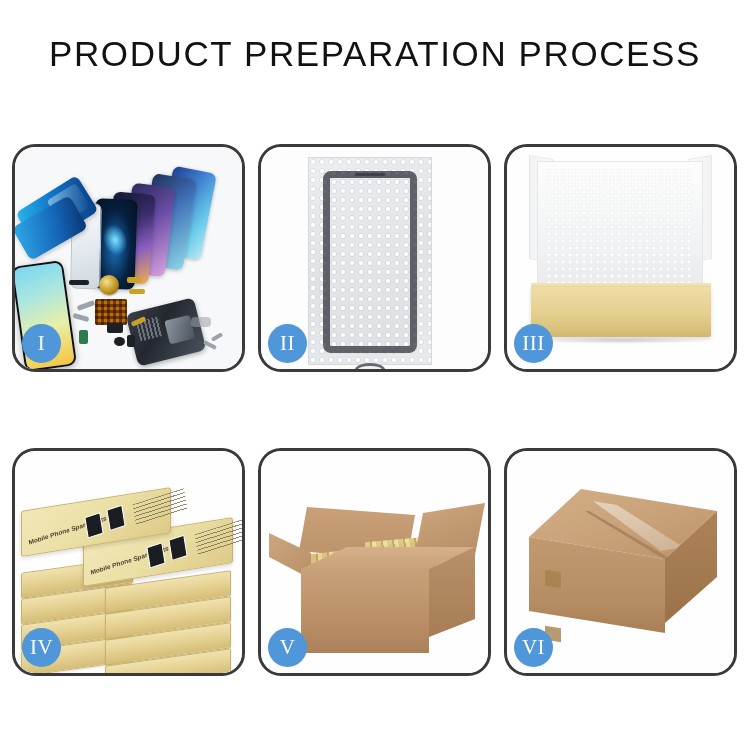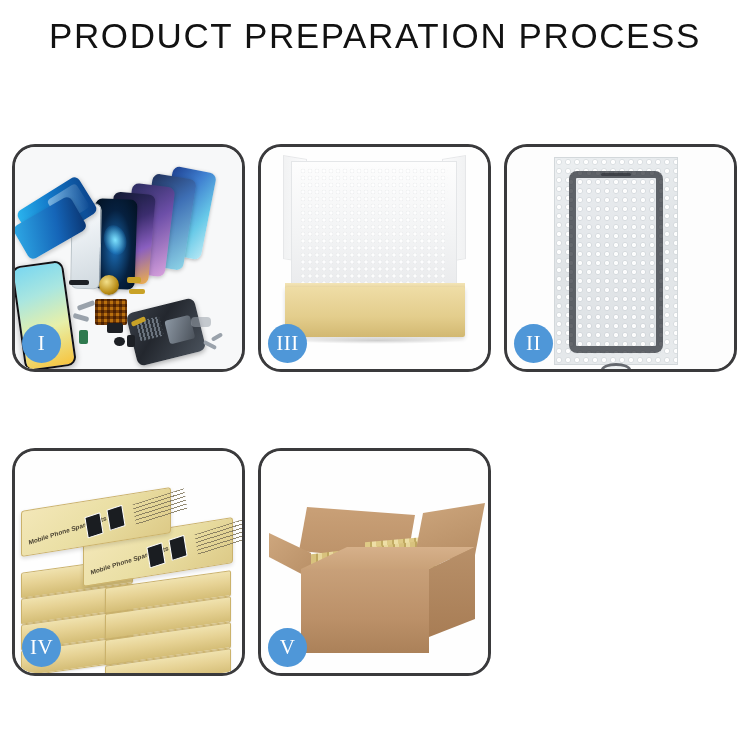--- a/index.html
+++ b/index.html
@@ -5,21 +5,21 @@
   * { box-sizing: border-box; margin: 0; padding: 0; }
   html, body {
     width: 750px; height: 750px;
     background: #ffffff;
     font-family: "Liberation Sans", sans-serif;
     overflow: hidden;
   }
   .page { position: relative; width: 750px; height: 750px; background: #fff; }
 
   
-  .header { text-align: center; padding-top: 16px; }
+  .header { text-align: center; padding-top: 34px; }
   .title {
     font-size: 35px;
     letter-spacing: 1.6px;
     font-weight: 400;
     color: #121212;
     font-family: "Liberation Sans", sans-serif;
     white-space: nowrap;
   }
   .subtitle {
     margin-top: 11px;
@@ -319,41 +319,41 @@
         <div class="part black" style="left:112px;top:188px;width:8px;height:12px;"></div>
         <div class="part silver" style="left:188px;top:196px;width:14px;height:4px;transform:rotate(28deg);"></div>
         <div class="part silver" style="left:196px;top:188px;width:12px;height:4px;transform:rotate(-30deg);"></div>
         <div class="part silver" style="left:176px;top:170px;width:20px;height:10px;border-radius:4px;opacity:.55;"></div>
       </div>
       <div class="badge">I</div>
     </div>
 
     <div class="panel">
       <div class="panel-photo">
+        <div class="p2-bg"></div>
+        <div class="wrap-sheet"></div>
+        <div class="scr-outline">
+          <div class="scr-home"></div>
+        </div>
+      </div>
+      <div class="badge">II</div>
+    </div>
+
+    <div class="panel">
+      <div class="panel-photo">
         <div class="p3-bg"></div>
         <div class="foam-flapL"></div>
         <div class="foam-flapR"></div>
         <div class="foam-back"></div>
         <div class="kbox-rim"></div>
         <div class="kbox-inner"></div>
         <div class="kbox-body"></div>
         <div class="kbox-shadow"></div>
       </div>
       <div class="badge">III</div>
-    </div>
-
-    <div class="panel">
-      <div class="panel-photo">
-        <div class="p2-bg"></div>
-        <div class="wrap-sheet"></div>
-        <div class="scr-outline">
-          <div class="scr-home"></div>
-        </div>
-      </div>
-      <div class="badge">II</div>
     </div>
 
     <div class="panel">
       <div class="panel-photo">
         <div class="p4-bg"></div>
         <div class="stack">
 
           <div class="sb" style="left:0px;  top:96px;  width:112px;"></div>
           <div class="sb" style="left:0px;  top:122px; width:112px;"></div>
           <div class="sb" style="left:0px;  top:148px; width:112px;"></div>
@@ -390,15 +390,28 @@
         <div class="c5-contents"></div>
         <div class="c5-flapR"></div>
         <div class="c5-flapL"></div>
         <div class="c5-top"></div>
         <div class="c5-side"></div>
         <div class="c5-front"></div>
       </div>
       <div class="badge">V</div>
     </div>
 
+    <div class="panel">
+      <div class="panel-photo">
+        <div class="p6-bg"></div>
+        <div class="c6-top"></div>
+        <div class="c6-seam"></div>
+        <div class="c6-tape"></div>
+        <div class="c6-side"></div>
+        <div class="c6-front"></div>
+        <div class="c6-tab1"></div>
+        <div class="c6-tab2"></div>
+      </div>
+      <div class="badge">VI</div>
+    </div>
 
   </div>
 </div>
 
 </body></html>

